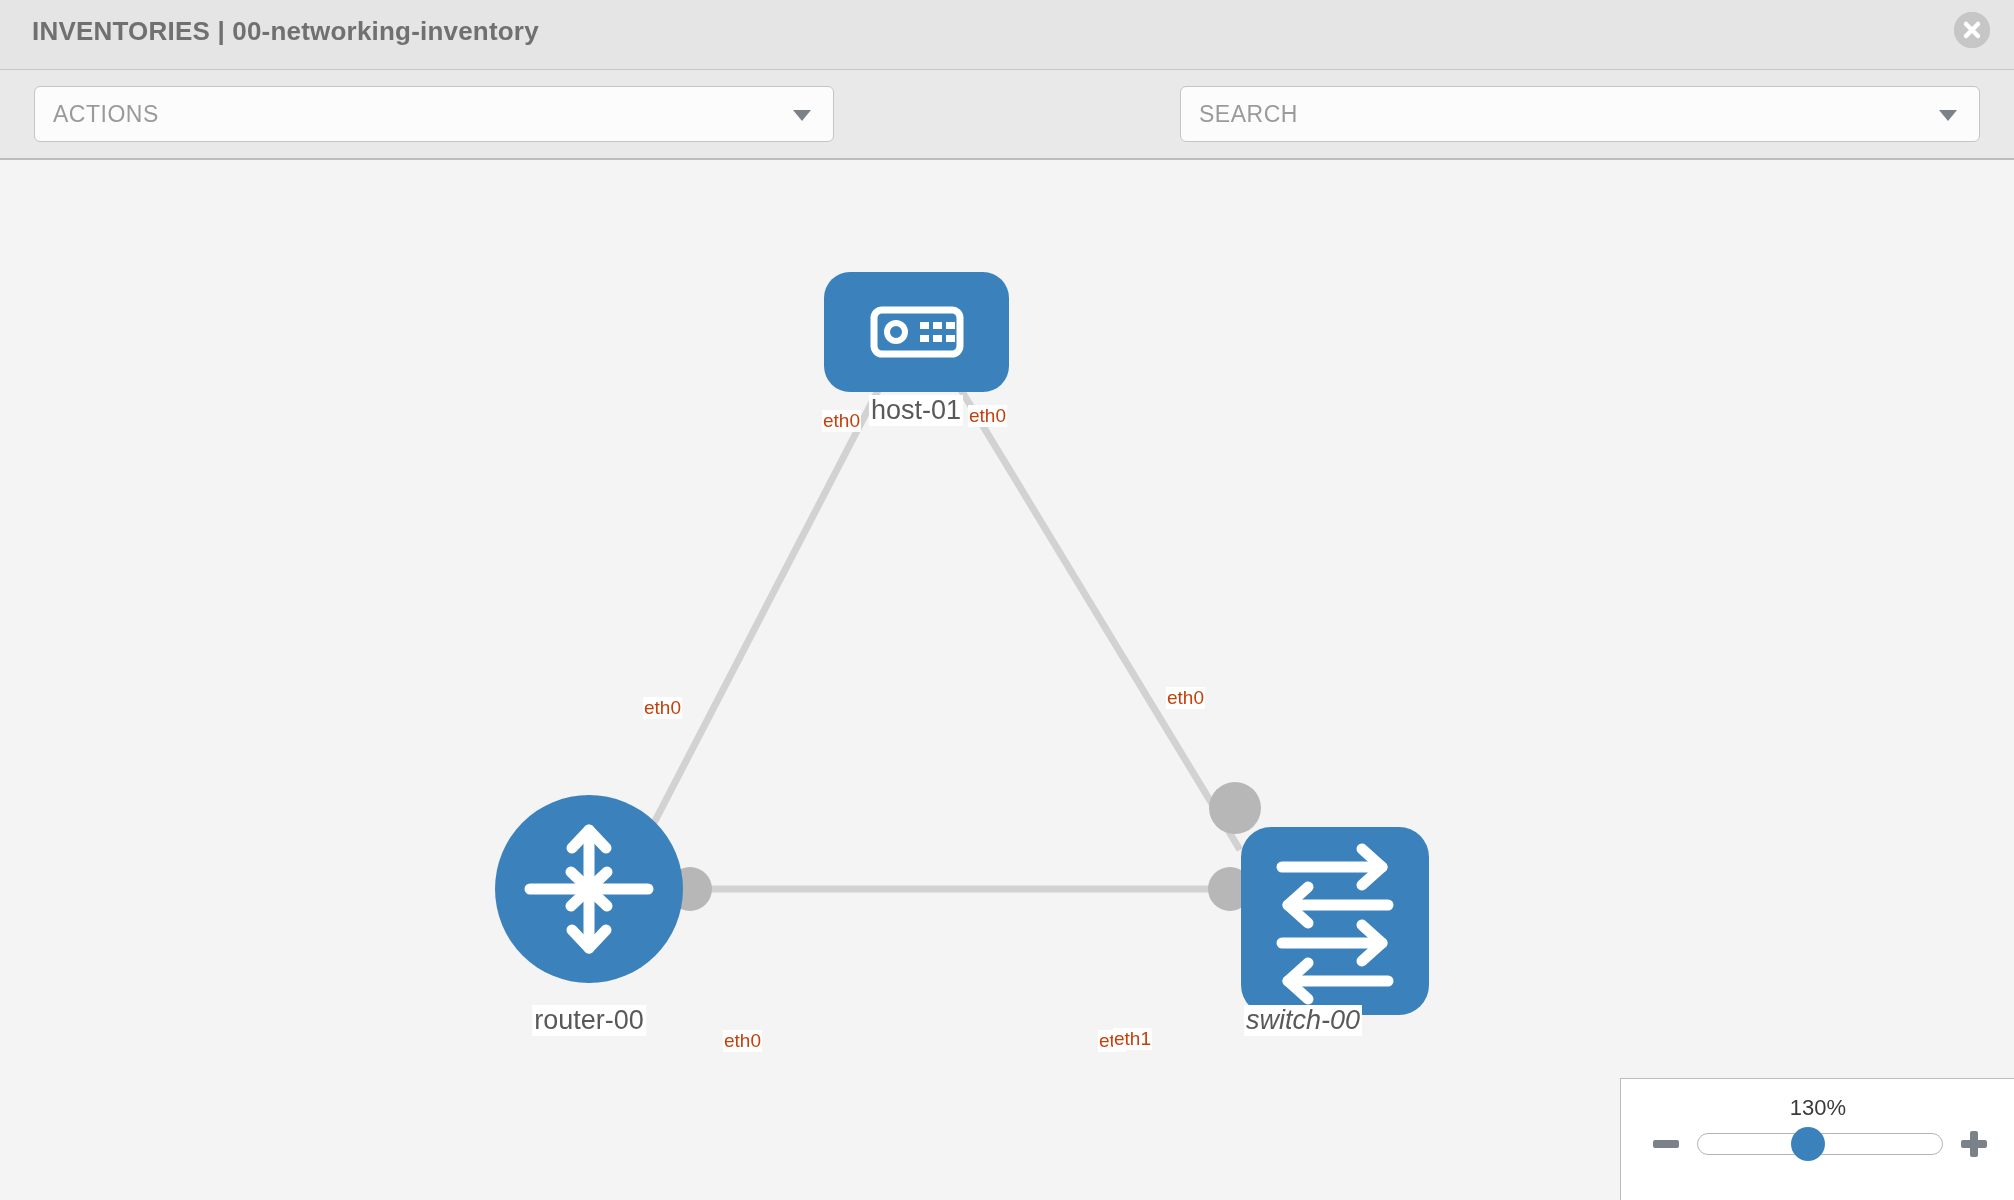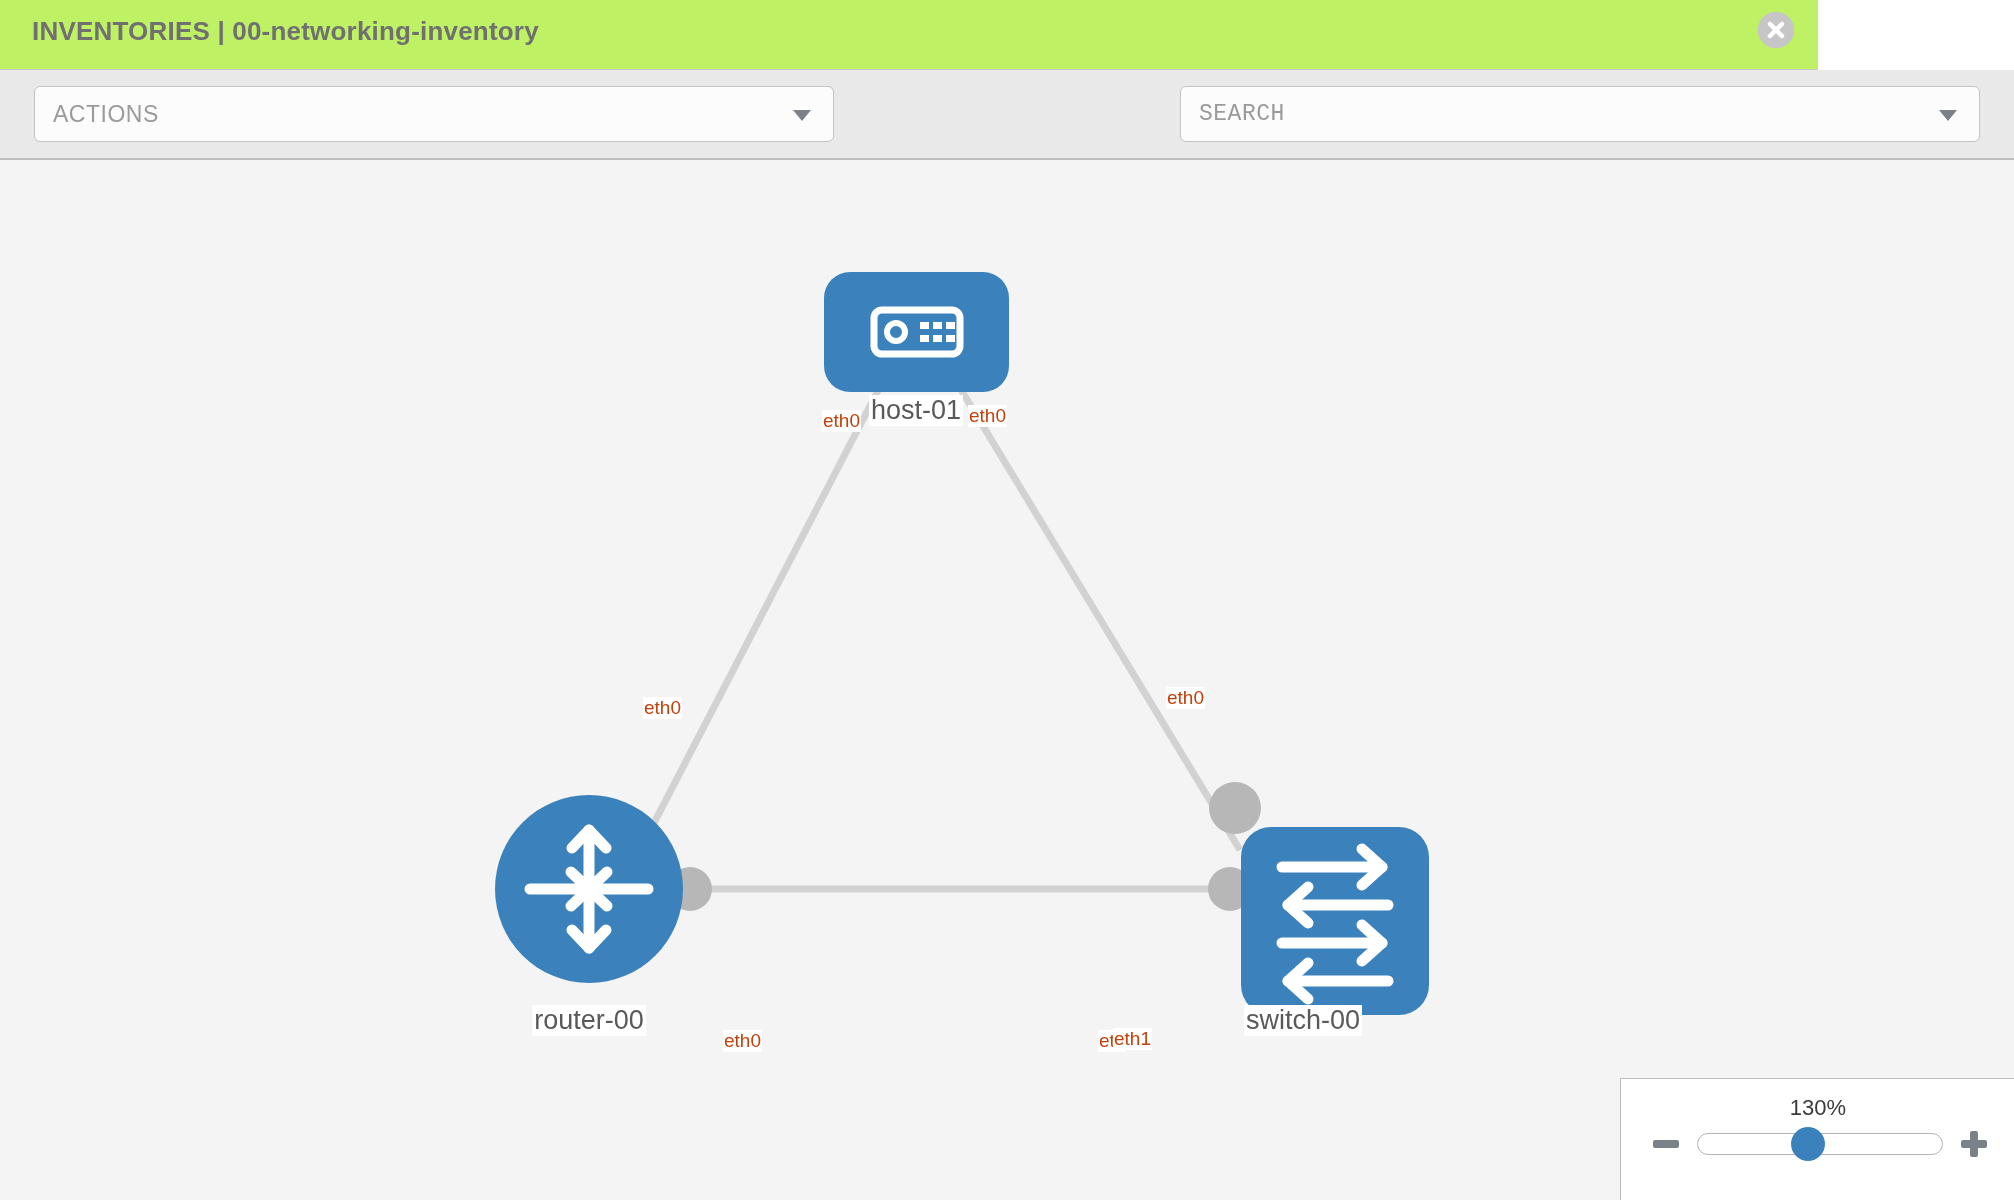--- a/index.html
+++ b/index.html
@@ -13,23 +13,23 @@
     height: 1200px;
     font-family: "Liberation Sans", sans-serif;
     overflow: hidden;
     position: relative;
   }
 
   
   .app-header {
     position: absolute;
     left: 0; top: 0;
-    width: 1818px;
+    width: 2014px;
     height: 70px;
-    background: #bef264;
+    background: #e5e5e5;
     border-bottom: 1px solid #c8c8c8;
     box-sizing: border-box;
   }
   .page-title {
     position: absolute;
     left: 32px;
     top: 16px;
     font-size: 26px;
     font-weight: bold;
     color: #707070;
@@ -111,21 +111,20 @@
     box-sizing: border-box;
     cursor: text;
   }
   .search-box .label {
     position: absolute;
     left: 18px;
     top: 14px;
     font-size: 23px;
     color: #9a9a9a;
     letter-spacing: 0.5px;
-    font-family: Liberation Mono, monospace;
   }
 
   
   .canvas {
     position: absolute;
     left: 0; top: 160px;
     width: 2014px;
     height: 1040px;
     background: #f4f4f4;
     overflow: hidden;
@@ -310,21 +309,21 @@
         <path d="M1282 783 L1382 783"></path>
         <path d="M1362 765 L1382 783 L1362 801"></path>
         <path d="M1388 821 L1288 821"></path>
         <path d="M1308 803 L1288 821 L1308 839"></path>
       </g>
     </g>
   </svg>
 
   <div class="node-label" style="left:916px; top:235px;">host-01</div>
   <div class="node-label" style="left:589px; top:845px;">router-00</div>
-  <div class="node-label" style="left:1303px; top:845px;">switch-00</div>
+  <div class="node-label" style="left:1303px; top:845px;font-style:italic;">switch-00</div>
 
   <div class="iface-label" style="left:822px;  top:250px;">eth0</div>
   <div class="iface-label" style="left:968px;  top:245px;">eth0</div>
   <div class="iface-label" style="left:643px;  top:537px;">eth0</div>
   <div class="iface-label" style="left:1166px; top:527px;">eth0</div>
   <div class="iface-label" style="left:723px;  top:870px;">eth0</div>
   <div class="iface-label" style="left:1098px; top:870px;">eth</div>
   <div class="iface-label" style="left:1113px; top:868px;">eth1</div>
 
 </div>

